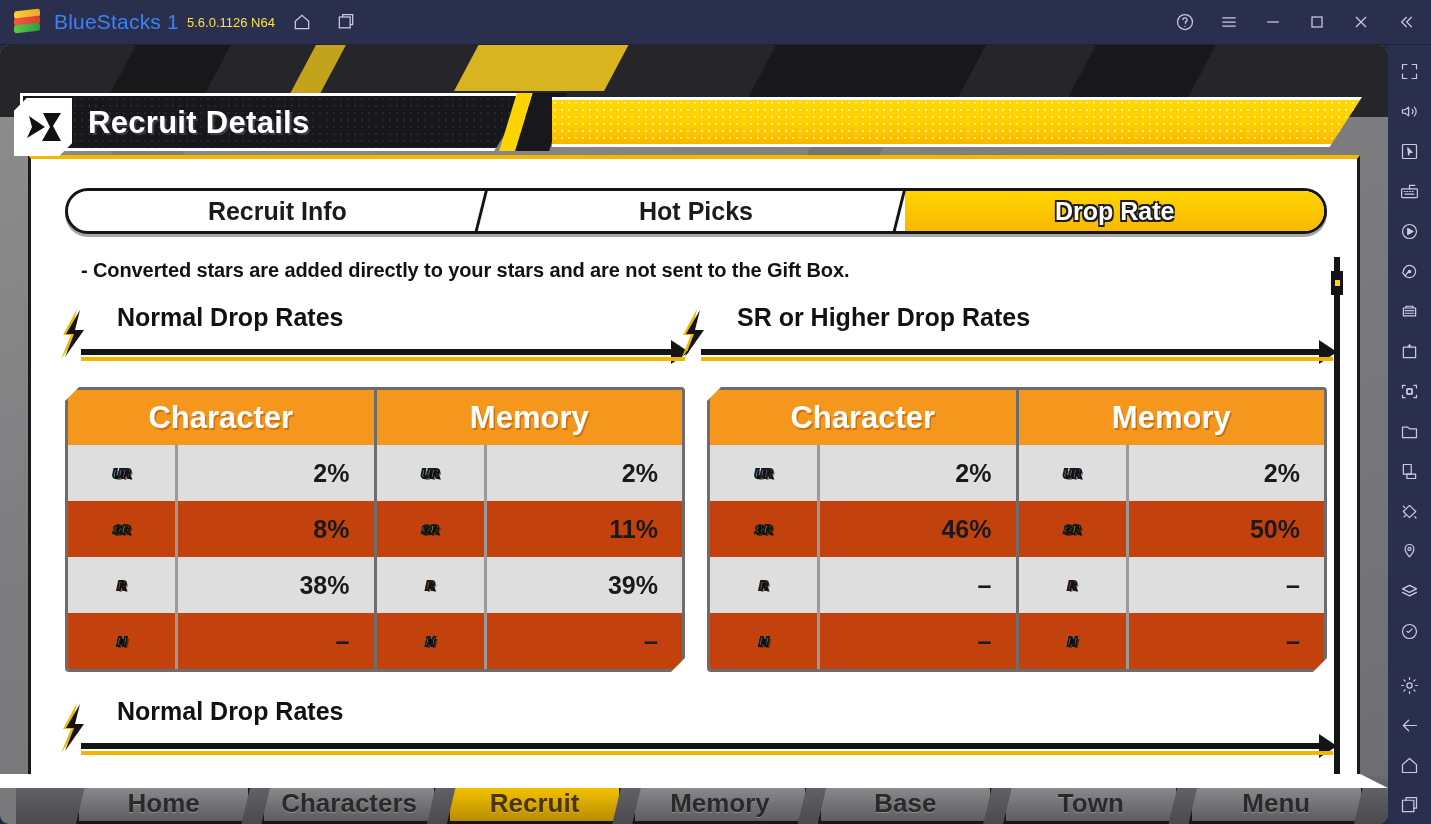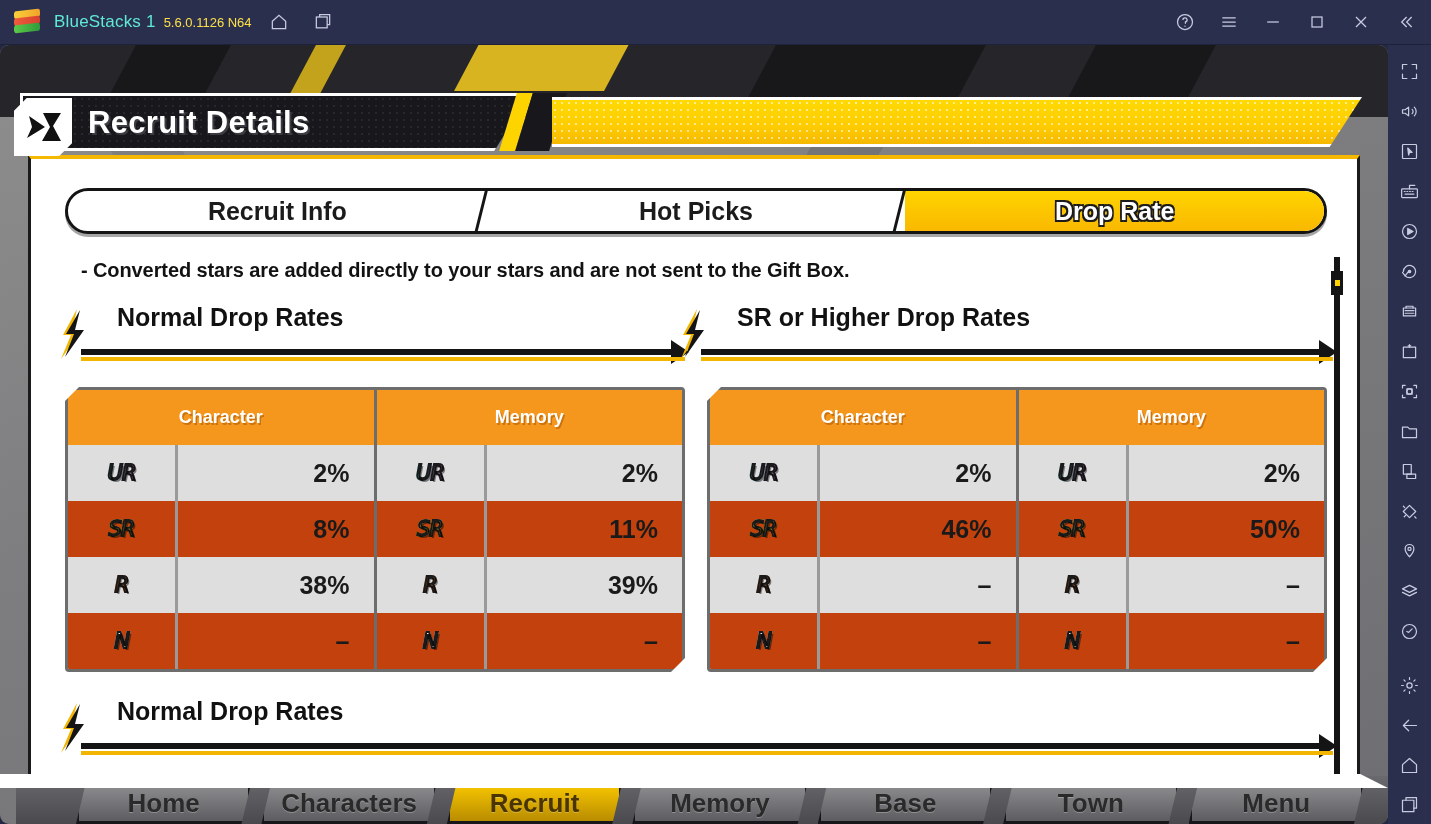--- a/index.html
+++ b/index.html
@@ -21,22 +21,22 @@
   }
   #bs-logo {
     margin-left: 14px; width: 26px; height: 26px;
     position: relative;
   }
   #bs-logo .lyr { position: absolute; left: 0; width: 26px; height: 8px; border-radius: 2px/3px; transform: skewY(-6deg); }
   #bs-logo .l1 { top: 1px;  background: linear-gradient(90deg,#f7d13a,#f2a32a); }
   #bs-logo .l2 { top: 8px;  background: linear-gradient(90deg,#ef5d3c,#d8402c); }
   #bs-logo .l3 { top: 15px; background: linear-gradient(90deg,#5ec948,#2f9b3c); }
   .tb-title {
-    margin-left: 14px; color: #5eead4;
-    font-size: 17px; letter-spacing: .2px;
+    margin-left: 14px; color: #3b82f6;
+    font-size: 21px; letter-spacing: .2px;
   }
   .tb-version {
     margin-left: 8px; color: #fde047; font-size: 13px;
   }
   .tb-icon {
     width: 34px; height: 34px; margin-left: 10px;
     display: flex; align-items: center; justify-content: center;
     color: #c3c7de;
   }
   .tb-icon svg { width: 20px; height: 20px; fill: none; stroke: #c9cce0; stroke-width: 1.5; }
@@ -219,21 +219,21 @@
     border: 3px solid #6d6d6d;
     border-radius: 4px;
     background: #fffcde;
     overflow: hidden;
     clip-path: polygon(14px 0, 100% 0, 100% calc(100% - 14px), calc(100% - 14px) 100%, 0 100%, 0 14px);
   }
   .rt-head { display: flex; height: 55px; }
   .rt-head > div {
     flex: 1; display: flex; align-items: center; justify-content: center;
     background: #f5971d;
-    font-size: 18px; font-weight: bold; color: #fff;
+    font-size: 31px; font-weight: bold; color: #fff;
     text-shadow: 1.5px 1.5px 0 rgba(150,70,0,.45);
     border-right: 3px solid #6d6d6d;
   }
   .rt-head > div:last-child { border-right: none; }
   .rt-body { display: flex; }
   .rt-col { flex: 1; border-right: 3px solid #6d6d6d; }
   .rt-col:last-child { border-right: none; }
   .rt-row {
     display: flex; align-items: center; height: 56px;
   }
@@ -244,21 +244,21 @@
     border-right: 3px solid #9a9a9a;
     height: 100%;
   }
   .rt-val {
     flex: 1; text-align: right; padding-right: 24px;
     font-size: 25px; font-weight: 600; color: #1a1a1a;
   }
 
   
   .badge {
-    font-size: 21px; font-weight: 400; font-style: italic;
+    font-size: 13px; font-weight: 700; font-style: italic;
     letter-spacing: -1px;
     padding: 1px 4px;
     border-radius: 3px;
     -webkit-text-stroke: 2px #1a1a1a;
     paint-order: stroke fill;
     text-shadow: 2px 2px 0 rgba(0,0,0,.45);
     font-family: "DejaVu Sans", sans-serif;
   }
   .badge.ur { background: linear-gradient(90deg,#6ef0d8,#8fd8ff,#d79bff,#ff9de0); -webkit-background-clip: text; background-clip: text; color: transparent; }
   .badge.sr { background: linear-gradient(180deg,#fff3a0,#f5c400,#c99300); -webkit-background-clip: text; background-clip: text; color: transparent; }

